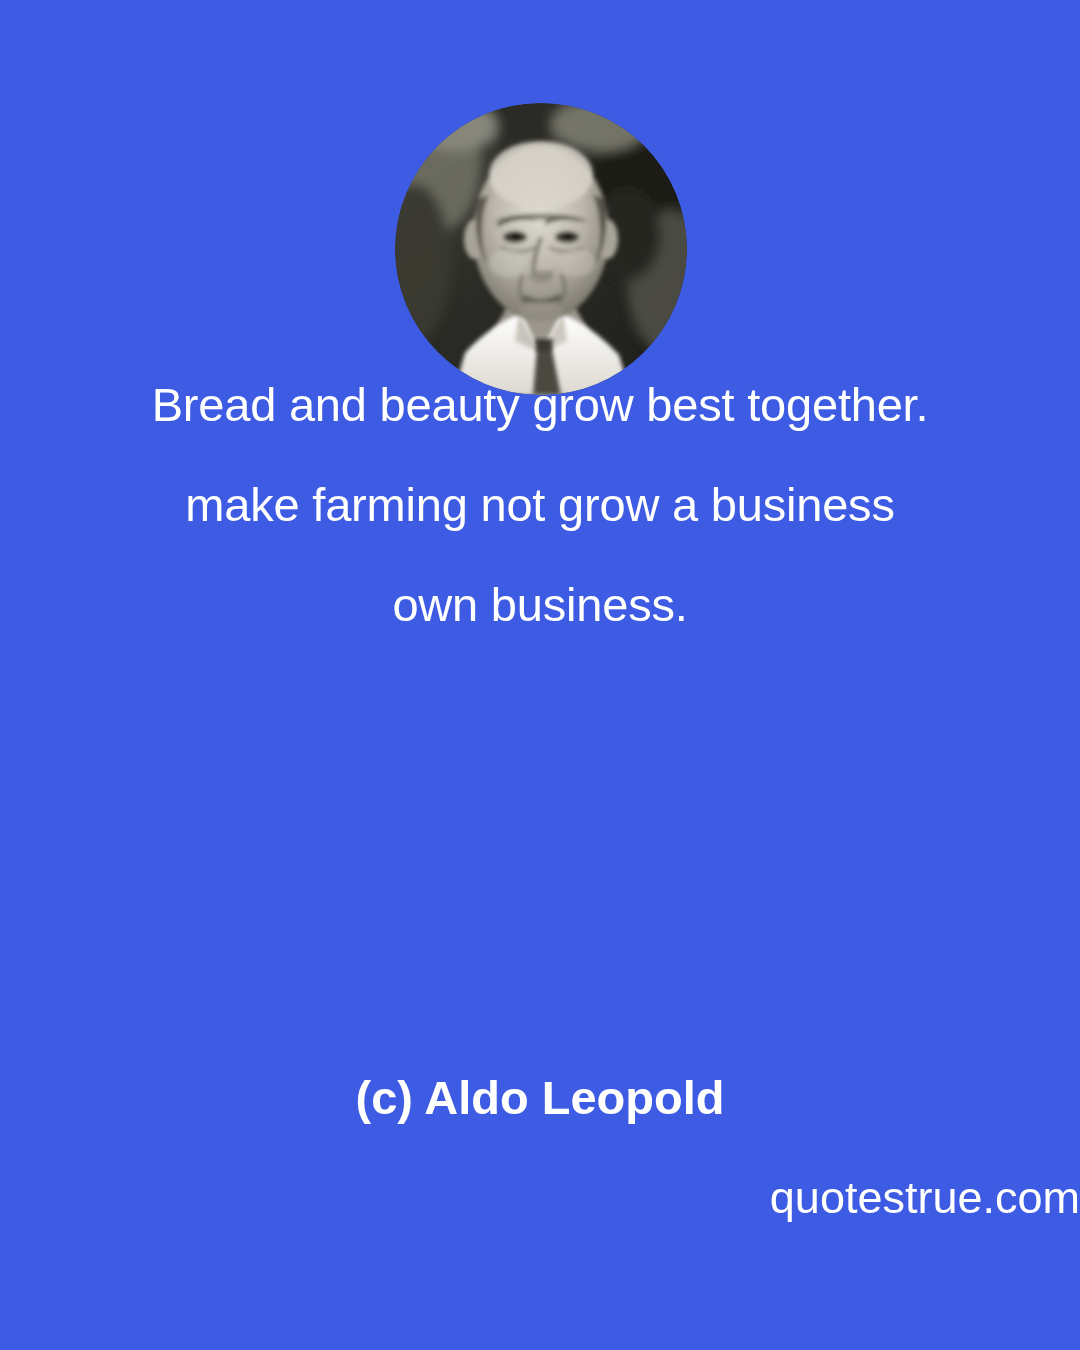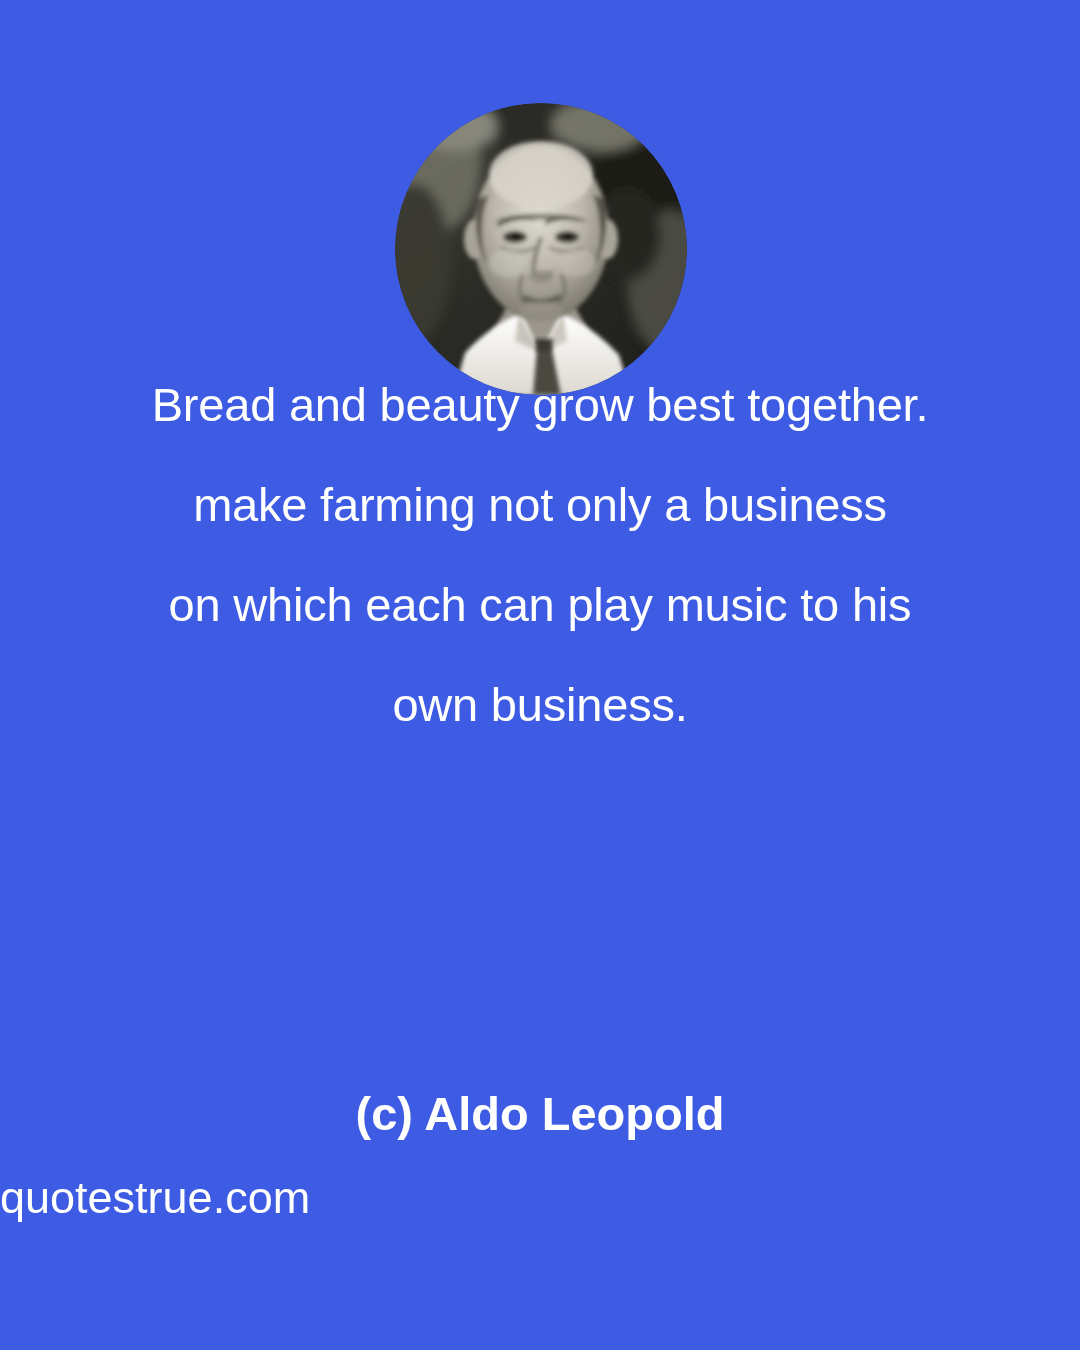--- a/index.html
+++ b/index.html
@@ -64,30 +64,29 @@
     top: 1068px;
     width: 1080px;
     text-align: center;
     color: #ffffff;
     font-family: "Liberation Sans", sans-serif;
     font-size: 47px;
     font-weight: 700;
     line-height: 60px;
     white-space: nowrap;
     z-index: 3;
-    margin-top: 16px;
   }
 
   
   #site-footer {
     position: absolute;
     left: 0;
     top: 1168px;
     width: 1080px;
-    text-align: left;
+    text-align: right;
     color: #ffffff;
     font-family: "Liberation Sans", sans-serif;
     font-size: 45px;
     font-weight: 400;
     line-height: 60px;
     white-space: nowrap;
     z-index: 3;
   }
 </style>
 </head>
@@ -183,22 +182,21 @@
 
           <ellipse cx="112" cy="160" rx="18" ry="14" fill="#cfcbc1" opacity="0.45"></ellipse>
           <ellipse cx="182" cy="160" rx="18" ry="14" fill="#cfcbc1" opacity="0.40"></ellipse>
         </g>
       </g>
     </svg>
   </div>
 
   <div id="quote-body">
     <span class="quote-line">Bread and beauty grow best together.</span>
-    <span class="quote-line">make farming not only a business</span>
-    <span class="quote-line">on which each can play music to his</span>
+    <span class="quote-line">make farming not grow a business</span>
     <span class="quote-line">own business.</span>
   </div>
 
   <div id="attribution">(c) Aldo Leopold</div>
 
   <div id="site-footer">quotestrue.com</div>
 
 </div>
 
 </body></html>

